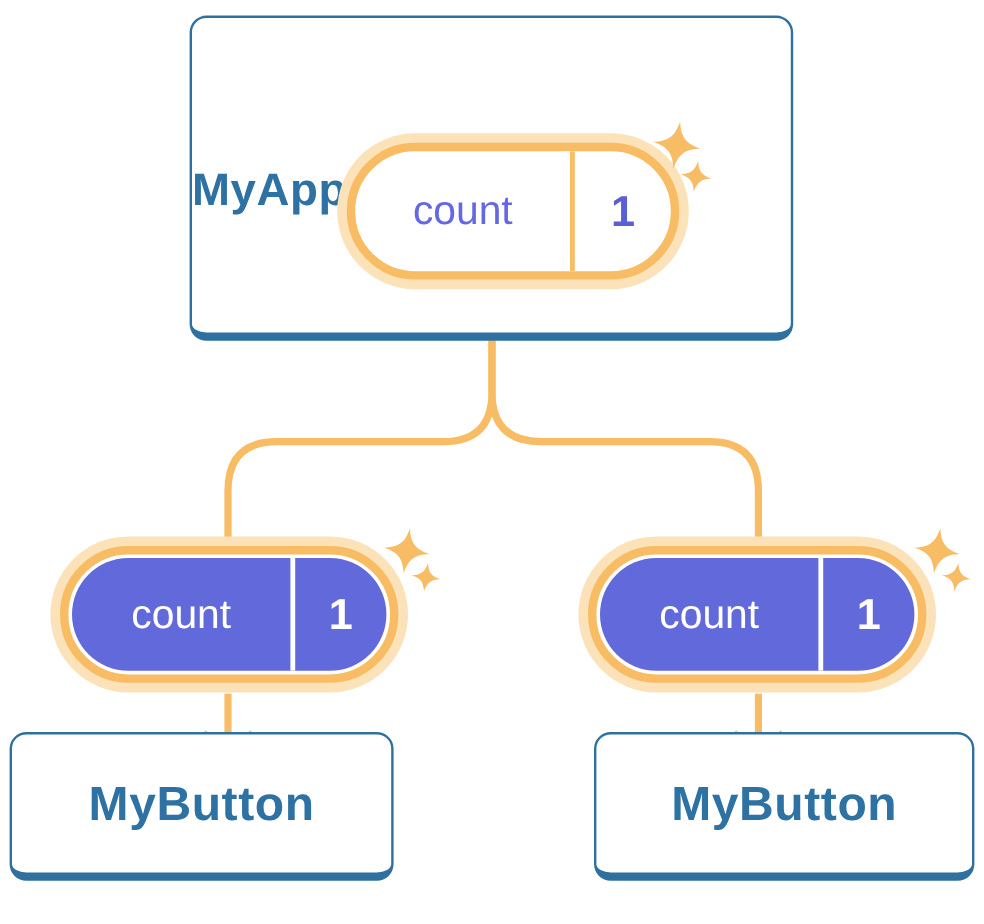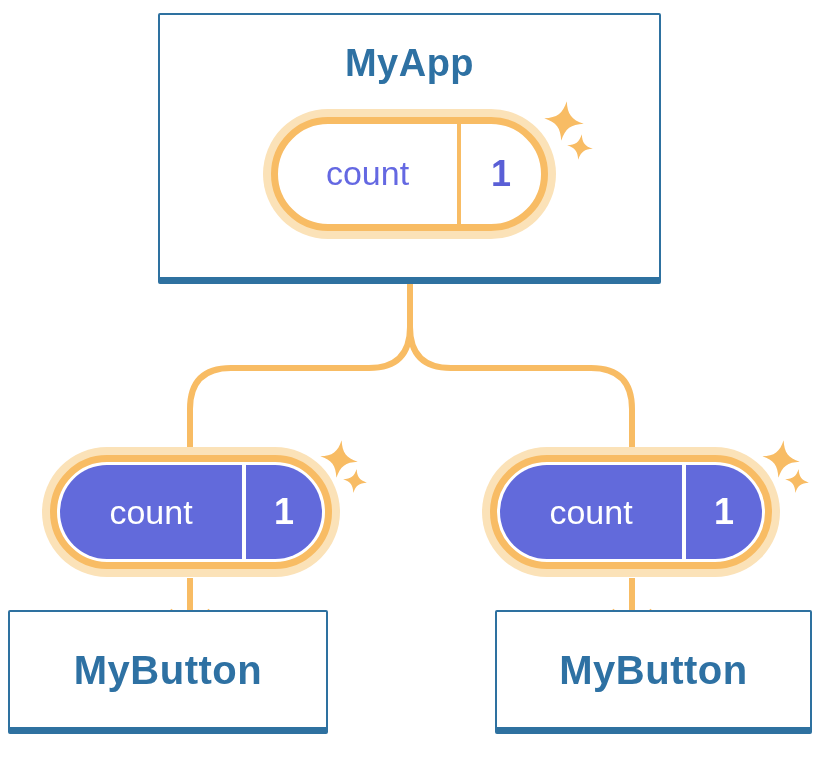--- a/index.html
+++ b/index.html
@@ -6,22 +6,22 @@
   #stage {
     position:relative; width:820px; height:770px; margin:0 auto;
     background:#ffffff; overflow:hidden;
     font-family:"Liberation Sans","DejaVu Sans",sans-serif;
   }
 
   
   .card {
     position:absolute; box-sizing:border-box; background:#ffffff;
     border:2.5px solid var(--card-border-blue,#2E71A0);
-    border-bottom-width:7px; border-radius:2px;
-    display:flex; flex-direction:column; align-items:center;
+    border-bottom-width:7px; border-radius:14px;
+    display:flex; flex-direction:row; align-items:center;
   }
   .card-root  { left:158px; top:13px;  width:503px; height:271px; padding-top:28px; }
   .card-child { top:610px; width:320px; height:124px; justify-content:center; }
   .card-child.left  { left:8px; }
   .card-child.right { left:495px; width:317px; }
 
   .component-title {
     color:var(--title-blue,#2E71A3); font-size:38px; font-weight:700;
     letter-spacing:0.5px; line-height:1.1;
   }

